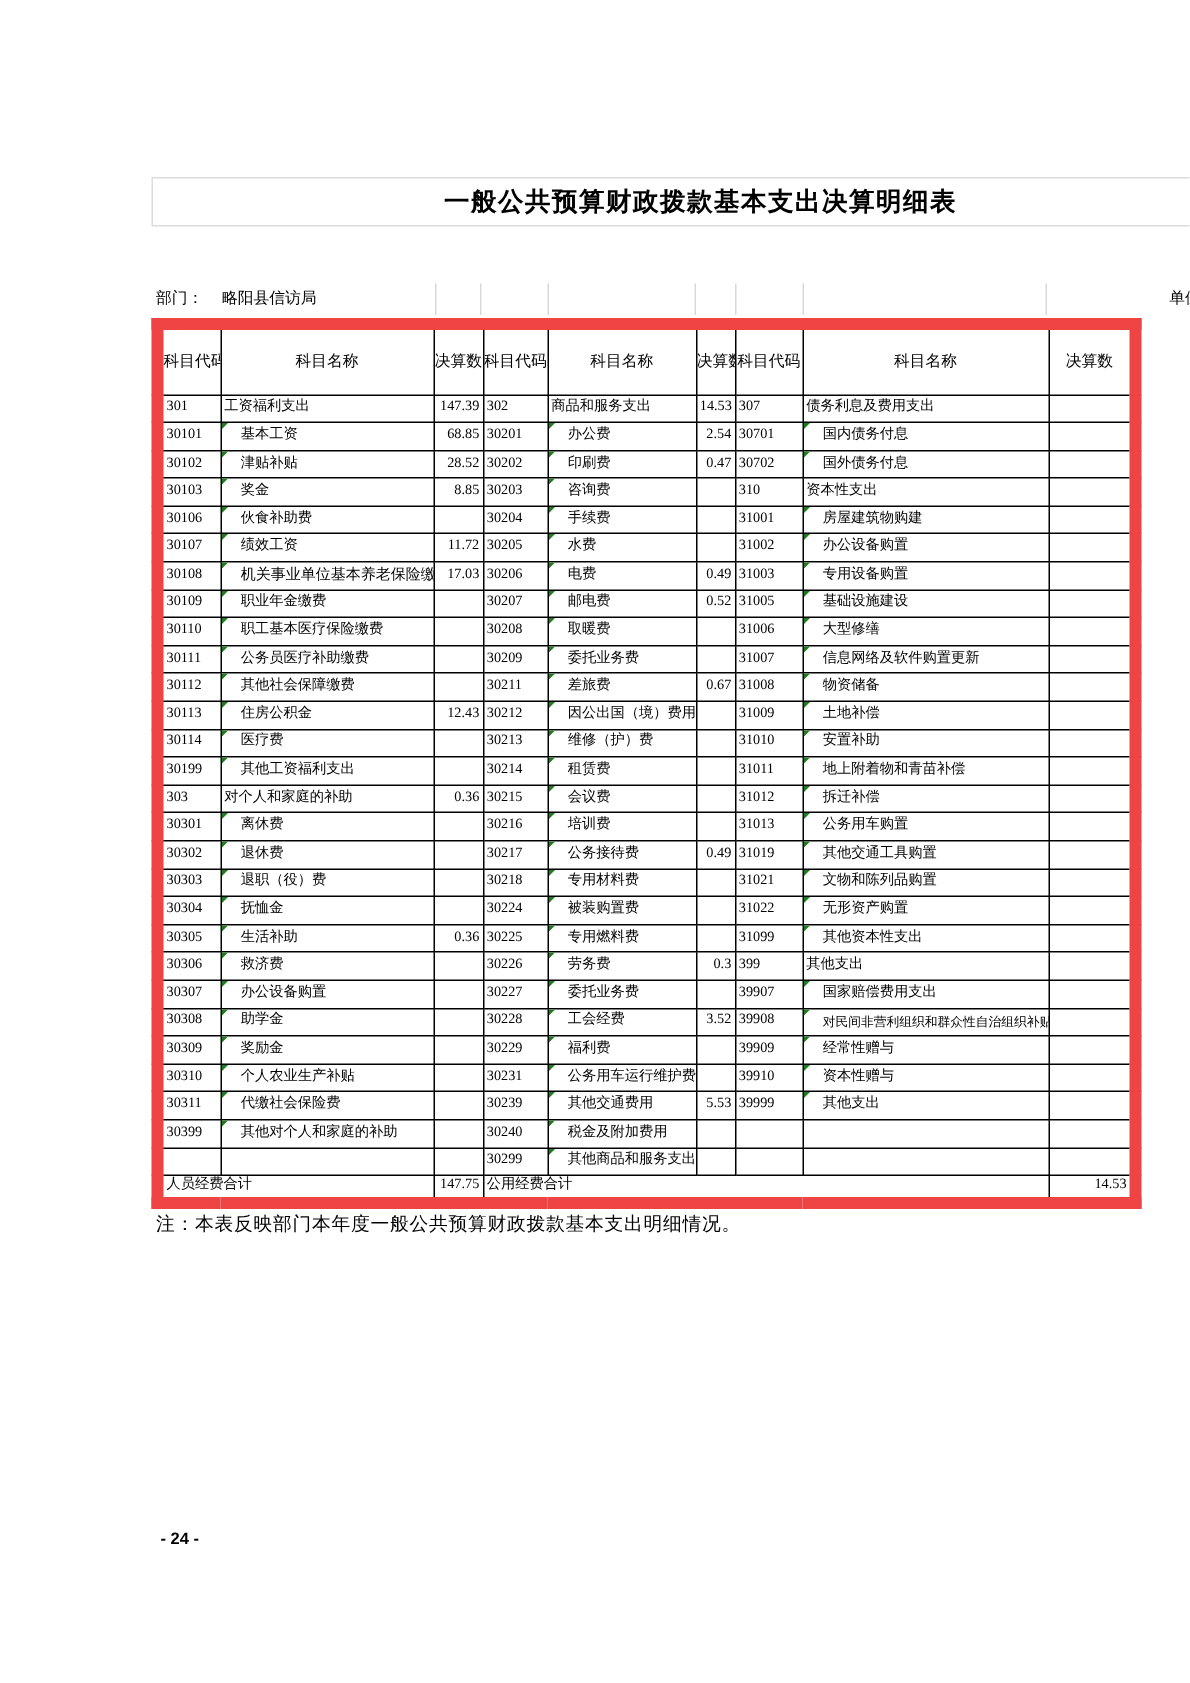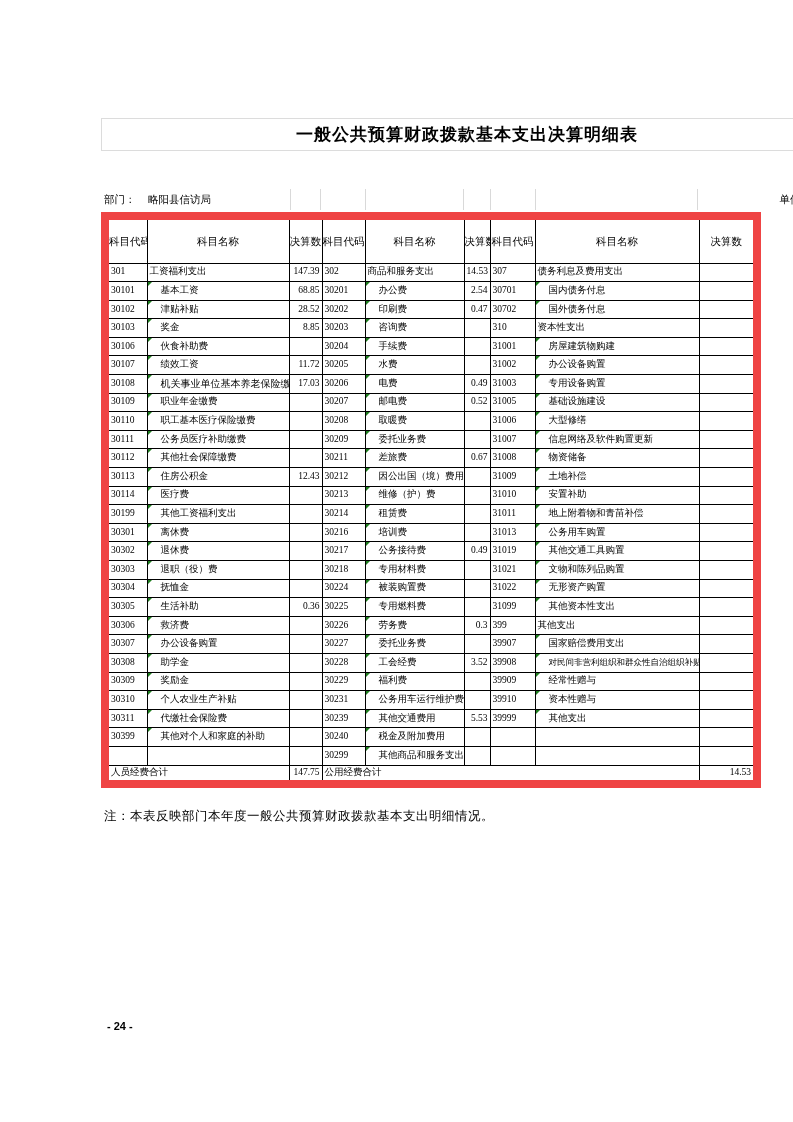--- a/index.html
+++ b/index.html
@@ -256,20 +256,31 @@
           <td class="name sub"><span>其他工资福利支出</span><i class="tri"></i></td>
           <td class="num"></td>
           <td class="code">30214</td>
           <td class="name sub"><span>租赁费</span><i class="tri"></i></td>
           <td class="num"></td>
           <td class="code">31011</td>
           <td class="name sub"><span>地上附着物和青苗补偿</span><i class="tri"></i></td>
           <td class="num"></td>
         </tr>
         <tr>
+          <td class="code">303</td>
+          <td class="name"><span>对个人和家庭的补助</span></td>
+          <td class="num">0.36</td>
+          <td class="code">30215</td>
+          <td class="name sub"><span>会议费</span><i class="tri"></i></td>
+          <td class="num"></td>
+          <td class="code">31012</td>
+          <td class="name sub"><span>拆迁补偿</span><i class="tri"></i></td>
+          <td class="num"></td>
+        </tr>
+        <tr>
           <td class="code">30301</td>
           <td class="name sub"><span>离休费</span><i class="tri"></i></td>
           <td class="num"></td>
           <td class="code">30216</td>
           <td class="name sub"><span>培训费</span><i class="tri"></i></td>
           <td class="num"></td>
           <td class="code">31013</td>
           <td class="name sub"><span>公务用车购置</span><i class="tri"></i></td>
           <td class="num"></td>
         </tr>

